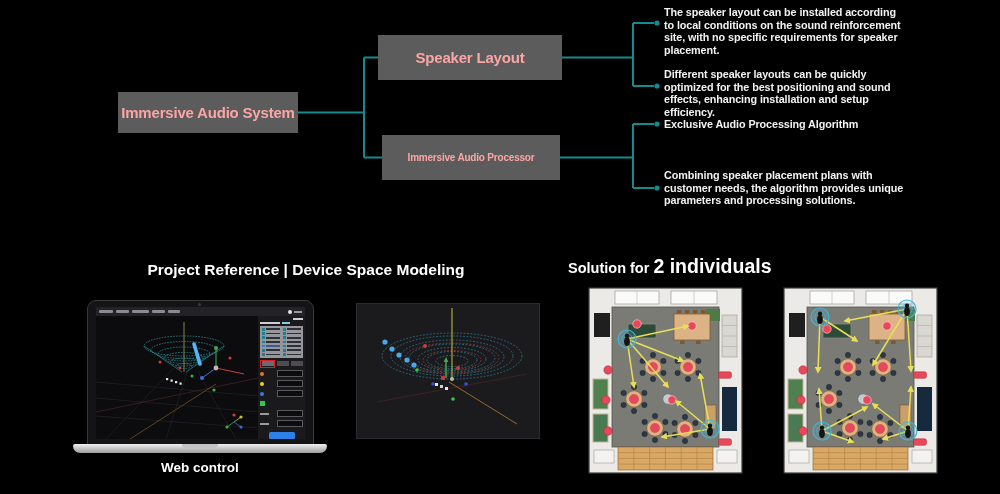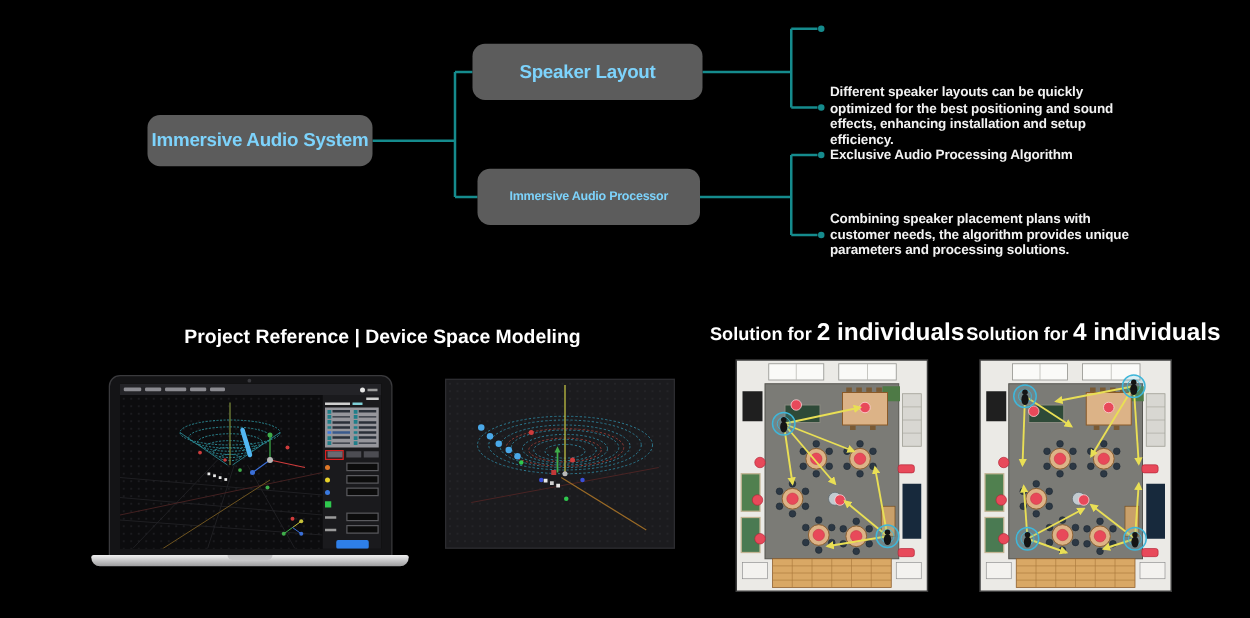--- a/index.html
+++ b/index.html
@@ -1,21 +1,21 @@
 <!DOCTYPE html>
 <html><head>
 <meta charset="utf-8">
 <style>
   html,body{margin:0;padding:0;background:#000;}
   #stage{position:relative;width:1000px;height:494px;background:#000;overflow:hidden;
          font-family:"Liberation Sans","DejaVu Sans",sans-serif;color:#fff;}
   .abs{position:absolute;}
   
-  .node{position:absolute;background:#5c5c5c;border-radius:10px;display:flex;align-items:center;
-        justify-content:center;color:#7dd3fc;font-weight:700;letter-spacing:-.2px;}
+  .node{position:absolute;background:#5c5c5c;border-radius:0;display:flex;align-items:center;
+        justify-content:center;color:#fca5a5;font-weight:700;letter-spacing:-.2px;}
   #node-root{left:118px;top:92px;width:180px;height:41px;font-size:15px;justify-content:center;}
   #node-layout{left:378px;top:35px;width:184px;height:45px;font-size:15px;}
   #node-processor{left:382px;top:135px;width:178px;height:45px;font-size:10px;}
   .point-text{position:absolute;left:664px;width:240px;font-size:10.8px;line-height:12.6px;
               font-weight:600;color:#f2f2f2;letter-spacing:-.1px;}
   #point-0{top:6px;} #point-1{top:68px;} #point-2{top:118px;} #point-3{top:169px;}
   
   .center{text-align:center;}
   #heading-tracking{left:40px;top:228px;width:532px;font-weight:700;font-size:17.5px;}
   #heading-tracking .big{font-size:24px;font-weight:800;letter-spacing:-.3px;}
@@ -90,30 +90,28 @@
   <div class="node" id="node-root">
     <span>Immersive Audio System</span>
   </div>
   <div class="node" id="node-layout">
     <span>Speaker Layout</span>
   </div>
   <div class="node" id="node-processor">
     <span>Immersive Audio Processor</span>
   </div>
 
+  <div class="point-text" id="point-0">The speaker layout can be installed according to local conditions on the sound reinforcement site, with no specific requirements for speaker placement.</div>
   <div class="point-text" id="point-1">Different speaker layouts can be quickly optimized for the best positioning and sound effects, enhancing installation and setup efficiency.</div>
   <div class="point-text" id="point-2">Exclusive Audio Processing Algorithm</div>
   <div class="point-text" id="point-3">Combining speaker placement plans with customer needs, the algorithm provides unique parameters and processing solutions.</div>
 
   <div class="abs center" id="heading-reference">Project Reference | Device Space Modeling</div>
   <div class="abs center sol-heading" id="sol-heading-0">
     <span>Solution for </span><span class="big">2 individuals</span>
-  </div>
-  <div class="abs center sol-heading" id="sol-heading-1">
-    <span>Solution for </span><span class="big">4 individuals</span>
   </div>
 
   <div class="abs" id="laptop">
     <div class="lt-screen">
       <div class="lt-cam"></div>
       <div class="lt-inner">
         <div class="lt-menubar">
           <div class="menu-pill" style="width:14px"></div>
           <div class="menu-pill" style="width:13px"></div>
           <div class="menu-pill" style="width:17px"></div>
@@ -299,20 +297,21 @@
               </div>
             <div class="side-btn"></div>
           </div>
         </div>
       </div>
     </div>
     <div class="lt-base">
       <div class="lt-notch"></div>
     </div>
   </div>
+  <div class="abs center" id="laptop-caption">Web control</div>
 
   <div class="abs" id="viz">
     <svg width="180" height="132" viewBox="0 0 180 132">
       <line x1="20" y1="98" x2="170" y2="70" stroke="#4a2424" stroke-width="0.8"></line>
       <line x1="92" y1="78" x2="160" y2="120" stroke="#9a6a26" stroke-width="1"></line>
       <g fill="none" stroke="#2f87a0" stroke-width="0.7" stroke-dasharray="1.8 1.6">
         <ellipse cx="95" cy="52" rx="70" ry="23"></ellipse>
           <ellipse cx="95" cy="52" rx="61" ry="20"></ellipse>
         <ellipse cx="95" cy="53" rx="52" ry="17"></ellipse>
           <ellipse cx="95" cy="54" rx="43" ry="14"></ellipse>

